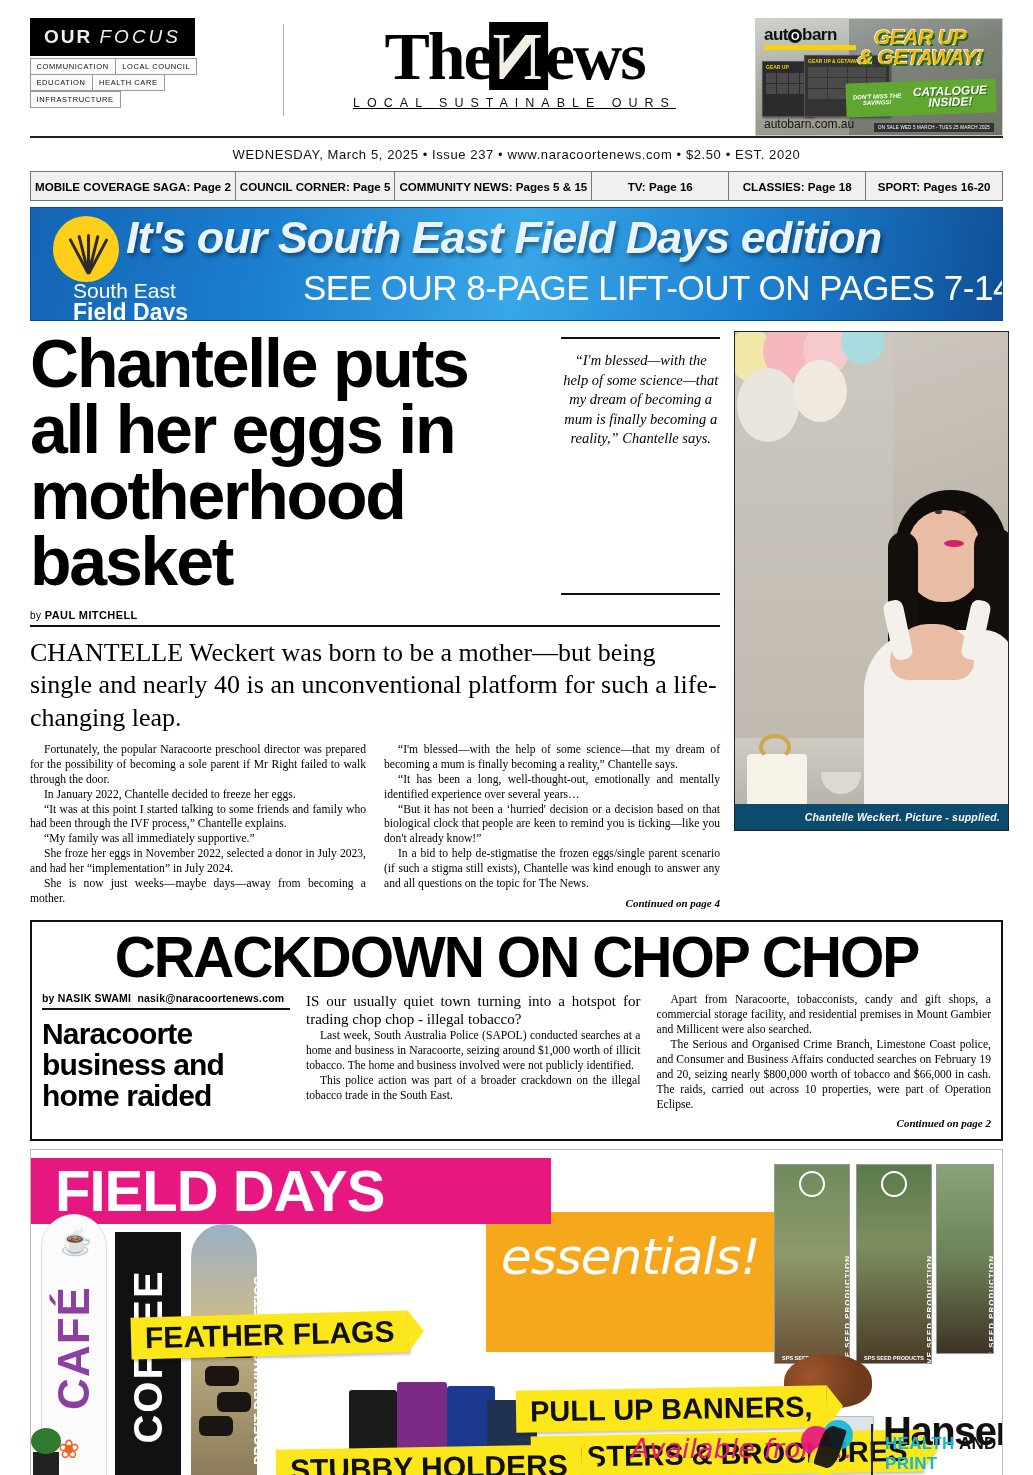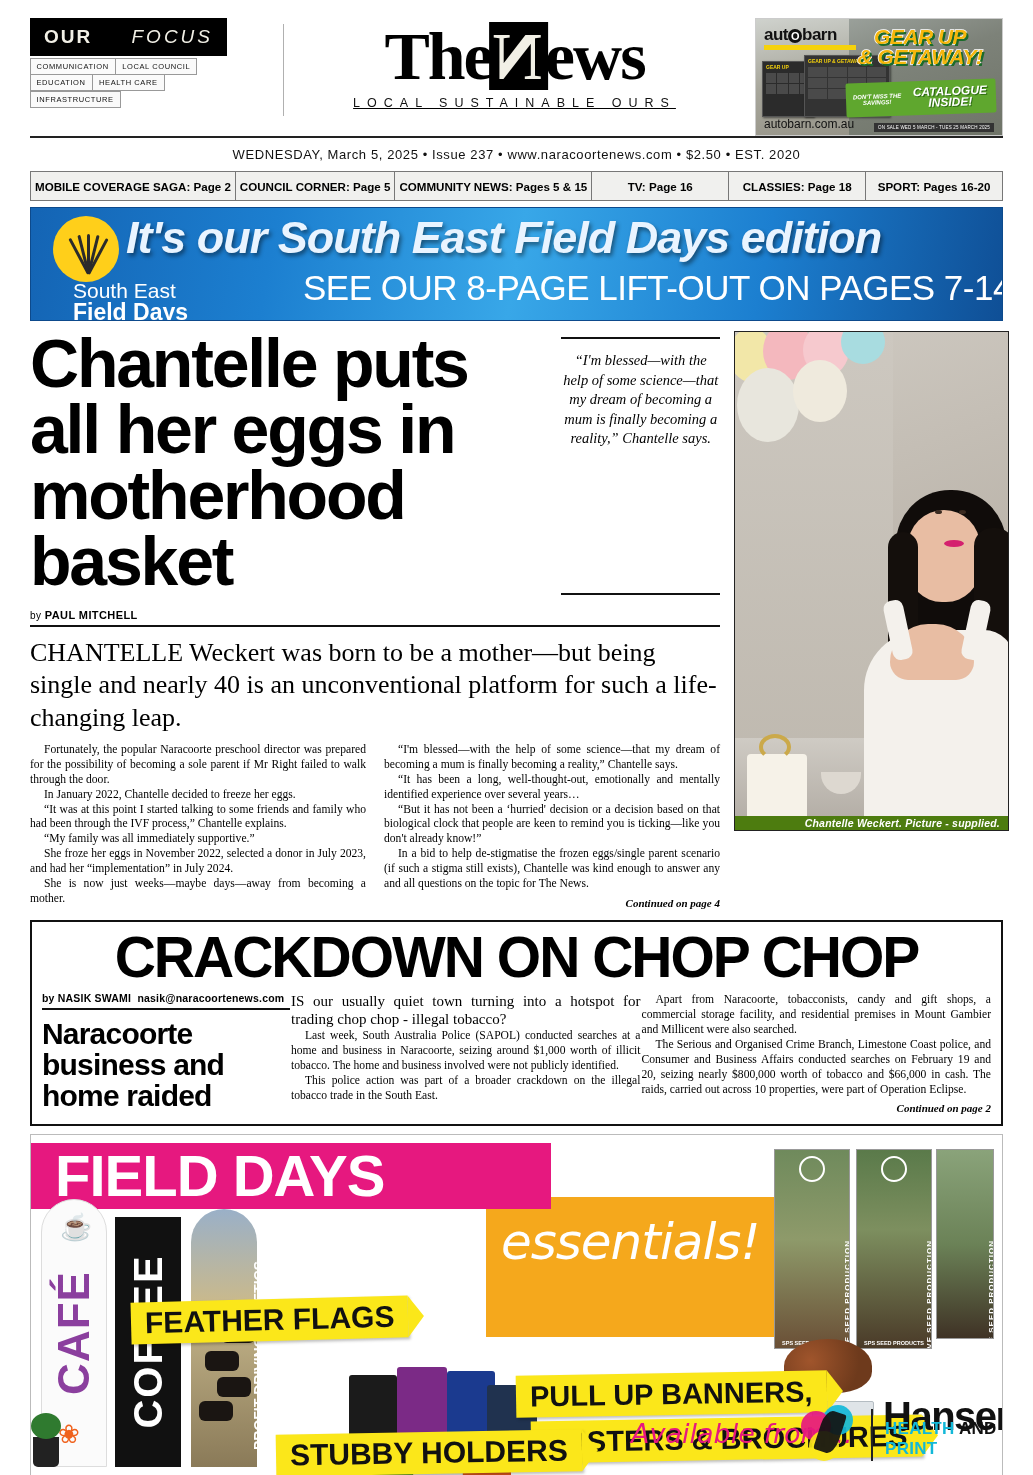--- a/index.html
+++ b/index.html
@@ -12,21 +12,21 @@
   .page { position: relative; width: 1033px; height: 1475px; padding: 0 30px; }
 
   
   .masthead { display: flex; align-items: flex-start; height: 130px; padding-top: 18px; }
   .focus-box { width: 225px; flex-shrink: 0; }
   .focus-title {
     background: #000; color: #f2f0e6; font-size: 19px; letter-spacing: 2px;
     padding: 8px 14px; display: inline-block;
   }
   .focus-title b { font-weight: 700; }
-  .focus-title i { font-style: italic; font-weight: 400; letter-spacing: 3px; margin-left: 32px; }
+  .focus-title i { font-style: italic; font-weight: 400; letter-spacing: 3px; }
   .focus-rows { margin-top: 2px; }
   .focus-row { display: flex; }
   .focus-cell {
     border: 1px solid #999; background: #fafafa; font-size: 7.5px;
     letter-spacing: 0.6px; padding: 3px 6px; margin: -0.5px 0 0 -0.5px;
     white-space: nowrap; color: #111;
   }
   .mast-divider { width: 1px; background: #b0b0b0; align-self: stretch; margin: 6px 0 14px 28px; }
   .mast-center { flex: 1; text-align: center; padding-top: 4px; text-decoration: underline; }
   .mast-logo {
@@ -187,33 +187,33 @@
   .ph-strap { position:absolute; background:#f4f1ec; width:20px; height:60px; border-radius:8px; }
   .ph-table { position:absolute; left:0; bottom:0; width:52%; height:92px;
               background:linear-gradient(180deg,#cfcbc4,#b0aaa2); }
   .ph-cake { position:absolute; left:12px; bottom:10px; width:60px; height:66px;
              background:#f6f2e8; border-radius:4px; }
   .ph-cake-top { position:absolute; left:24px; bottom:70px; width:32px; height:26px;
              border:4px solid #cba94a; border-radius:50%; border-bottom-color:transparent; }
   .ph-bowl { position:absolute; left:86px; bottom:36px; width:40px; height:22px;
              background:#ddd8d0; border-radius:0 0 20px 20px; }
   .ph-cap {
-    position: absolute; left: 0; right: 0; bottom: 0; height: 14px;
-    background: #4d7c0f; color: #fff; font-size: 10.5px; font-weight: 700; font-style: italic;
+    position: absolute; left: 0; right: 0; bottom: 0; height: 26px;
+    background: #0c4a6e; color: #fff; font-size: 10.5px; font-weight: 700; font-style: italic;
     display: flex; align-items: center; justify-content: flex-end; padding-right: 8px;
     letter-spacing: 0.2px;
   }
 
   
   .chop { margin-top: 10px; border: 2px solid #111; padding: 6px 10px 8px; }
   .chop-head {
     font-size: 57px; font-weight: 700; letter-spacing: -2px; text-align: center;
     line-height: 1.02;
   }
-  .chop-body { display: flex; gap: 1px; margin-top: 6px; }
+  .chop-body { display: flex; gap: 16px; margin-top: 6px; }
   .chop-c1 { width: 248px; }
   .chop-byline { font-size: 10.5px; font-weight: 700; padding-bottom: 4px;
                  border-bottom: 2px solid #111; letter-spacing:0.2px;}
   .chop-byline .em { font-weight: 700; font-size: 10.5px; }
   .chop-sub { font-size: 30px; font-weight: 700; line-height: 1.04; margin-top: 8px; letter-spacing: -0.8px; }
   .chop-c2, .chop-c3 { flex: 1; font-family: "Liberation Serif", serif;
                        font-size: 11.6px; line-height: 1.3; text-align: justify; }
   .chop-intro { font-size: 15px; line-height: 1.2; }
   .chop-c2 p, .chop-c3 p { text-indent: 14px; }
 

